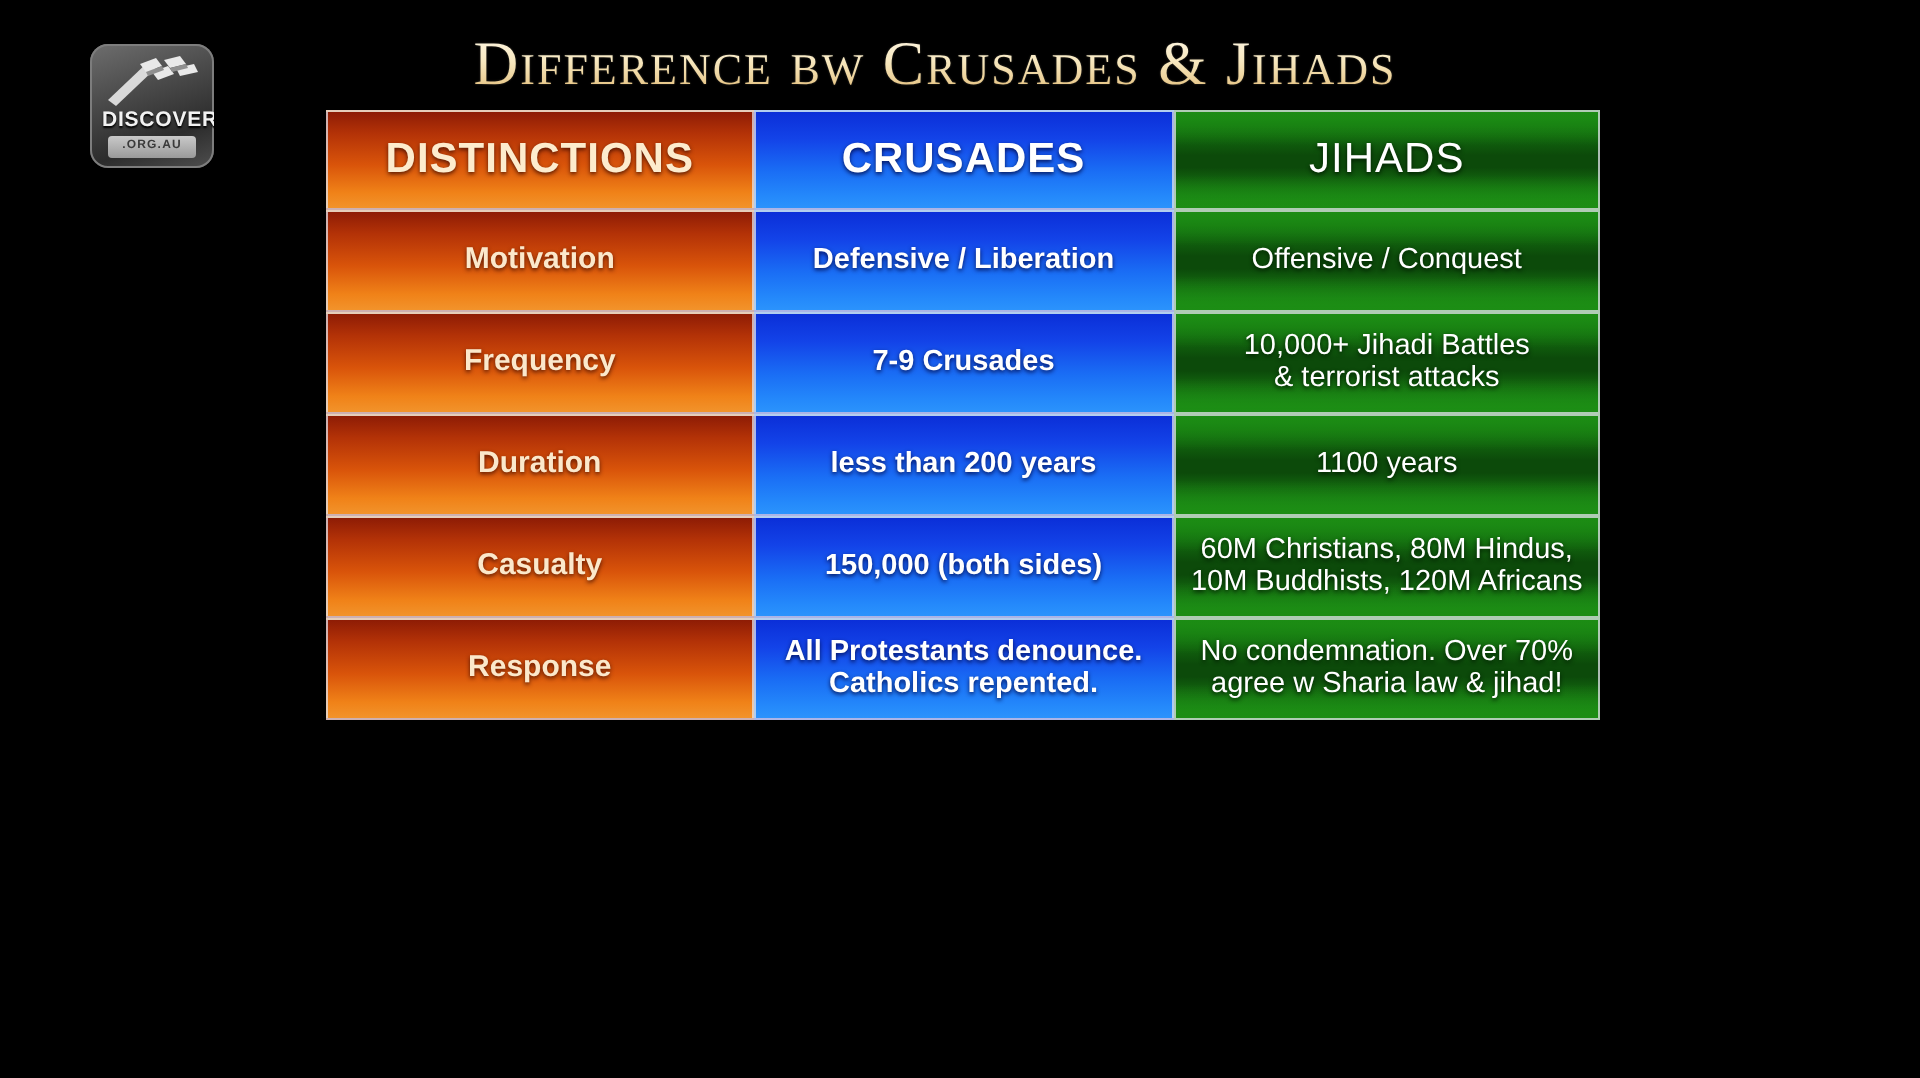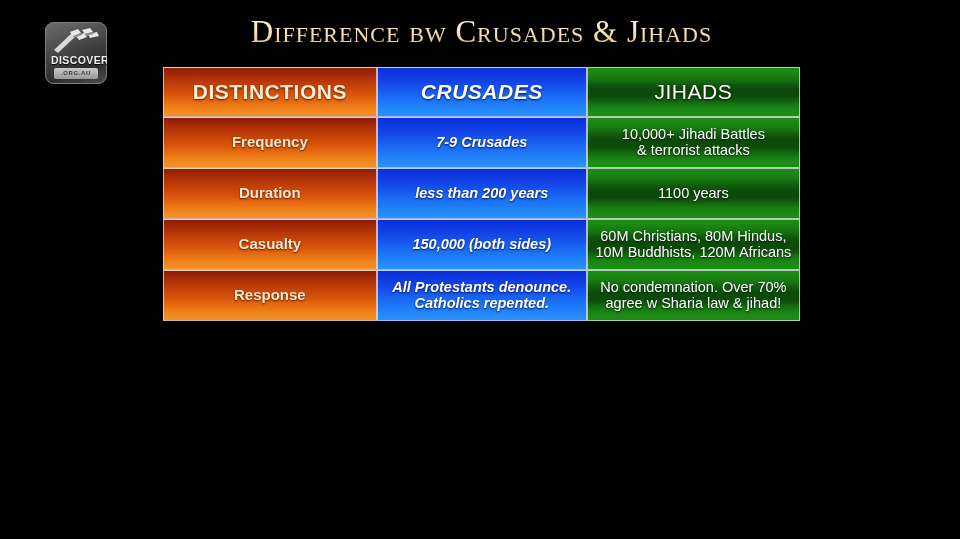--- a/index.html
+++ b/index.html
@@ -67,42 +67,42 @@
     font-size: 6px;
     font-weight: bold;
     letter-spacing: 0.6px;
     text-align: center;
     line-height: 11px;
   }
 
   
   #title {
     position: absolute;
-    left: 163px;
+    left: 149px;
     top: 14px;
     width: 637px;
     text-align: center;
     font-family: "Liberation Serif", "DejaVu Serif", serif;
     font-size: 31px;
     font-variant: small-caps;
     letter-spacing: 1px;
     color: #f3e4c0;
     background: linear-gradient(180deg, #fffaf0 6%, #f5e6bd 46%, #d8ab5c 96%);
     -webkit-background-clip: text;
     background-clip: text;
     -webkit-text-fill-color: transparent;
     text-shadow: 0 0 1px rgba(255,240,200,0.25);
     white-space: nowrap;
   }
 
   
   #table {
     position: absolute;
     left: 163px;
-    top: 67px;
+    top: 55px;
     width: 637px;
     border-collapse: separate;
     border-spacing: 0;
     border-radius: 18px;
   }
   #table td {
     padding: 0;
     vertical-align: middle;
     text-align: center;
     border: 1px solid rgba(225,225,235,0.75);
@@ -112,21 +112,21 @@
     align-items: center;
     justify-content: center;
     height: 100%;
     padding: 2px 5px;
     box-sizing: border-box;
     line-height: 1.08;
   }
 
   
   .col-a { width: 213px; }
-  .col-b { width: 210px; font-style: italic; }
+  .col-b { width: 210px; }
   .col-c { width: 214px; }
 
   
   tr.head td { height: 48px; }
   tr.body td { height: 49px; }
 
   
   .c-orange {
     background: linear-gradient(180deg, #8e1c05 0%, #b33207 22%, #d9540a 55%, #f08218 84%, #f2932b 100%);
   }
@@ -211,20 +211,31 @@
           <div class="cell-inner">DISTINCTIONS</div>
         </td>
         <td class="c-blue col-b">
           <div class="cell-inner">CRUSADES</div>
         </td>
         <td class="c-green col-c">
           <div class="cell-inner">JIHADS</div>
         </td>
       </tr>
 
+      <tr class="body">
+        <td class="c-orange col-a">
+          <div class="cell-inner two-line">Motivation</div>
+        </td>
+        <td class="c-blue col-b">
+          <div class="cell-inner two-line">Defensive / Liberation</div>
+        </td>
+        <td class="c-green col-c">
+          <div class="cell-inner two-line">Offensive / Conquest</div>
+        </td>
+      </tr>
 
 
       <tr class="body">
         <td class="c-orange col-a">
           <div class="cell-inner two-line">Frequency</div>
         </td>
         <td class="c-blue col-b">
           <div class="cell-inner two-line">7-9 Crusades</div>
         </td>
         <td class="c-green col-c">

